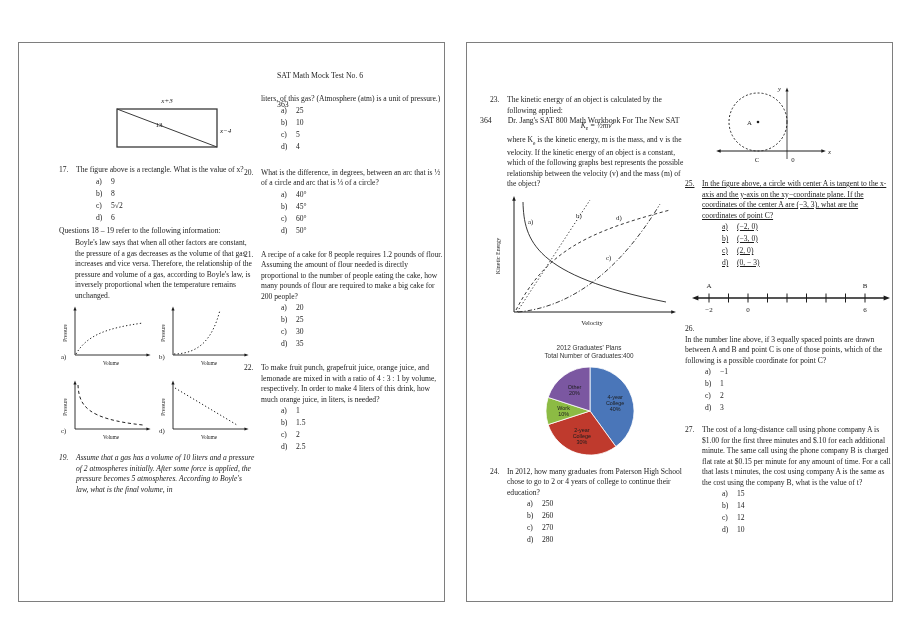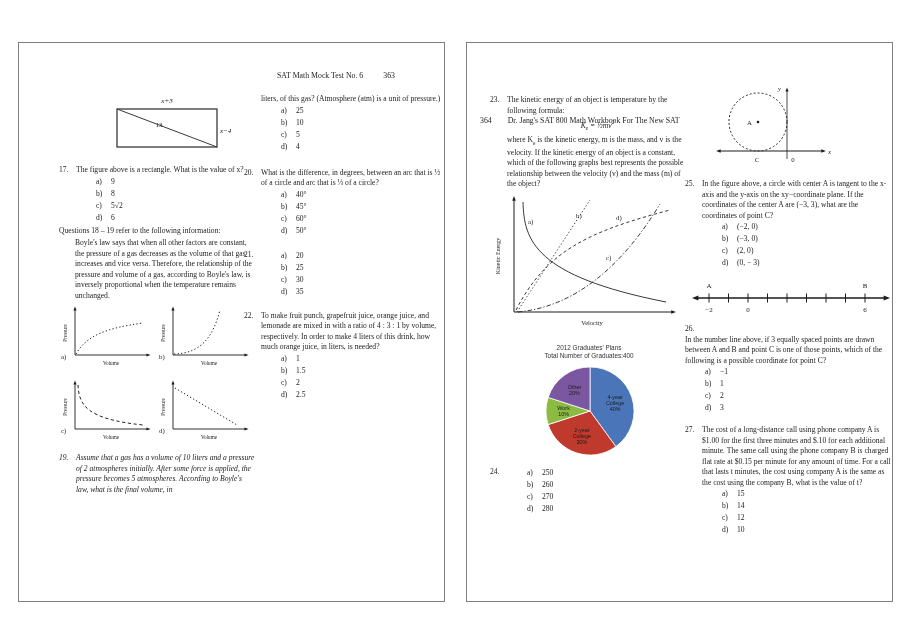--- a/index.html
+++ b/index.html
@@ -3,21 +3,21 @@
 <meta charset="utf-8">
 <style>
   * { box-sizing: border-box; }
   html,body { margin:0; padding:0; background:#ffffff; }
   .canvas { position:relative; width:910px; height:644px; background:#ffffff;
             font-family:"Liberation Serif","DejaVu Serif",serif; color:#1c1c1c; overflow:hidden; }
   .page { position:absolute; top:42px; width:427px; height:560px; background:#fff; border:1px solid #7e7e7e; }
   #page-left  { left:18px;  }
   #page-right { left:466px; }
   .hdr { position:absolute; top:28px; font-size:7.8px; display:flex; white-space:nowrap; }
-  #hdr-left  { left:258px; gap:20px; }
+  #hdr-left  { left:258px; gap:20px;flex-direction:column; }
   #hdr-right { left:13px;  gap:16px;margin-top:45px; }
   .col { position:absolute; font-size:7.6px; line-height:10.5px; }
   #colL1 { left:40px;  top:50px; width:197px; }
   #colL2 { left:225px; top:51px; width:201px; }
   #colR1 { left:23px;  top:52px; width:198px; }
   #colR2 { left:218px; top:40px; width:206px; }
   .q { display:flex; }
   .qnum { width:17px; flex:none; }
   .qbody { flex:1; }
   .opts { margin-top:1px; }
@@ -183,20 +183,21 @@
               <div class="opt">
                 <span class="okey">d)</span>
                 <span class="oval">50°</span>
               </div>
             </div>
           </div>
         </div>
         <div class="q" style="margin-top: 12px; justify-content: space-between;">
           <span class="qnum">21.</span>
           <div class="qbody">
+            <div class="qtext">A recipe of a cake for 8 people requires 1.2 pounds of flour. Assuming the amount of flour needed is directly proportional to the number of people eating the cake, how many pounds of flour are required to make a big cake for 200 people?</div>
             <div class="opts">
               <div class="opt">
                 <span class="okey">a)</span>
                 <span class="oval">20</span>
               </div>
               <div class="opt">
                 <span class="okey">b)</span>
                 <span class="oval">25</span>
               </div>
               <div class="opt">
@@ -239,21 +240,21 @@
 
   <div class="page" id="page-right">
     <div class="hdr" id="hdr-right">
       <span>364</span>
       <span>Dr. Jang's SAT 800 Math Workbook For The New SAT</span>
     </div>
     <div class="col" id="colR1">
         <div class="q">
           <span class="qnum">23.</span>
           <div class="qbody">
-            <div class="qtext">The kinetic energy of an object is temperature by the following formula:</div>
+            <div class="qtext">The kinetic energy of an object is calculated by the following applied:</div>
             <div class="formula"><span>K</span><span class="fsub">e</span><span> = ½mv</span><span class="fsup">2</span></div>
             <div class="qtext"><span>where K</span><span class="fsub">e</span><span> is the kinetic energy, m is the mass, and v is the velocity. If the kinetic energy of an object is a constant, which of the following graphs best represents the possible relationship between the velocity (v) and the mass (m) of the object?</span></div>
           </div>
         </div>
         <div class="figwrap" style="margin-top: 4px;">
           <svg width="190" height="140">
             <line x1="24" y1="6" x2="24" y2="118" stroke="#1c1c1c" stroke-width="1"></line>
             <line x1="24" y1="118" x2="182" y2="118" stroke="#1c1c1c" stroke-width="1"></line>
             <polygon points="24,2 22.2,6.8 25.8,6.8" fill="#1c1c1c"></polygon>
             <polygon points="186,118 181.2,116.2 181.2,119.8" fill="#1c1c1c"></polygon>
@@ -281,20 +282,21 @@
             <text x="39.84195134850138" y="69.10789203019205" font-size="5.4" text-anchor="middle" fill="#ffffff" class="sans"><tspan x="39.84195134850138" dy="0">2-year</tspan><tspan x="39.84195134850138" dy="6">College</tspan><tspan x="39.84195134850138" dy="6">30%</tspan></text>
             <path d="M 48,48 L 6.15,61.60 A 44 44 0 0 1 6.15,34.40 Z" fill="#8cbb44" stroke="#ffffff" stroke-width="0.8"></path>
             <text x="21.6" y="47.00000000000001" font-size="5.4" text-anchor="middle" fill="#ffffff" class="sans"><tspan x="21.6" dy="0">Work</tspan><tspan x="21.6" dy="6">10%</tspan></text>
             <path d="M 48,48 L 6.15,34.40 A 44 44 0 0 1 48.00,4.00 Z" fill="#7b57a1" stroke="#ffffff" stroke-width="0.8"></path>
             <text x="32.482469339478705" y="25.64195134850139" font-size="5.4" text-anchor="middle" fill="#ffffff" class="sans"><tspan x="32.482469339478705" dy="0">Other</tspan><tspan x="32.482469339478705" dy="6">20%</tspan></text>
           </svg>
         </div>
         <div class="q" style="margin-top: 8px;">
           <span class="qnum">24.</span>
           <div class="qbody">
+            <div class="qtext">In 2012, how many graduates from Paterson High School chose to go to 2 or 4 years of college to continue their education?</div>
             <div class="opts">
               <div class="opt">
                 <span class="okey">a)</span>
                 <span class="oval">250</span>
               </div>
               <div class="opt">
                 <span class="okey">b)</span>
                 <span class="oval">260</span>
               </div>
               <div class="opt">
@@ -319,21 +321,21 @@
             <polygon points="72,4.4 70.44,8.56 73.56,8.56" fill="#1c1c1c"></polygon>
             <circle cx="43" cy="39" r="29" fill="none" stroke="#2a2a2a" stroke-width="1" stroke-dasharray="2,2"></circle>
             <circle cx="43" cy="39" r="1.3" fill="#1c1c1c"></circle>
             <text x="37" y="42" font-size="6.8" text-anchor="end">A</text>
             <text x="66" y="8" font-size="6.8" text-anchor="end" font-style="italic">y</text>
             <text x="42" y="79" font-size="6.8" text-anchor="middle">C</text>
             <text x="78" y="79" font-size="6.8" text-anchor="middle">0</text>
             <text x="113" y="71" font-size="6.8" text-anchor="start" font-style="italic">x</text>
           </svg>
         </div>
-        <div class="q" style="margin-top: 6px;">
+        <div class="q" style="margin-top: 6px; text-decoration: underline;">
           <span class="qnum">25.</span>
           <div class="qbody">
             <div class="qtext">In the figure above, a circle with center A is tangent to the x-axis and the y-axis on the xy−coordinate plane. If the coordinates of the center A are (−3, 3), what are the coordinates of point C?</div>
             <div class="opts">
               <div class="opt">
                 <span class="okey">a)</span>
                 <span class="oval">(−2, 0)</span>
               </div>
               <div class="opt">
                 <span class="okey">b)</span>

